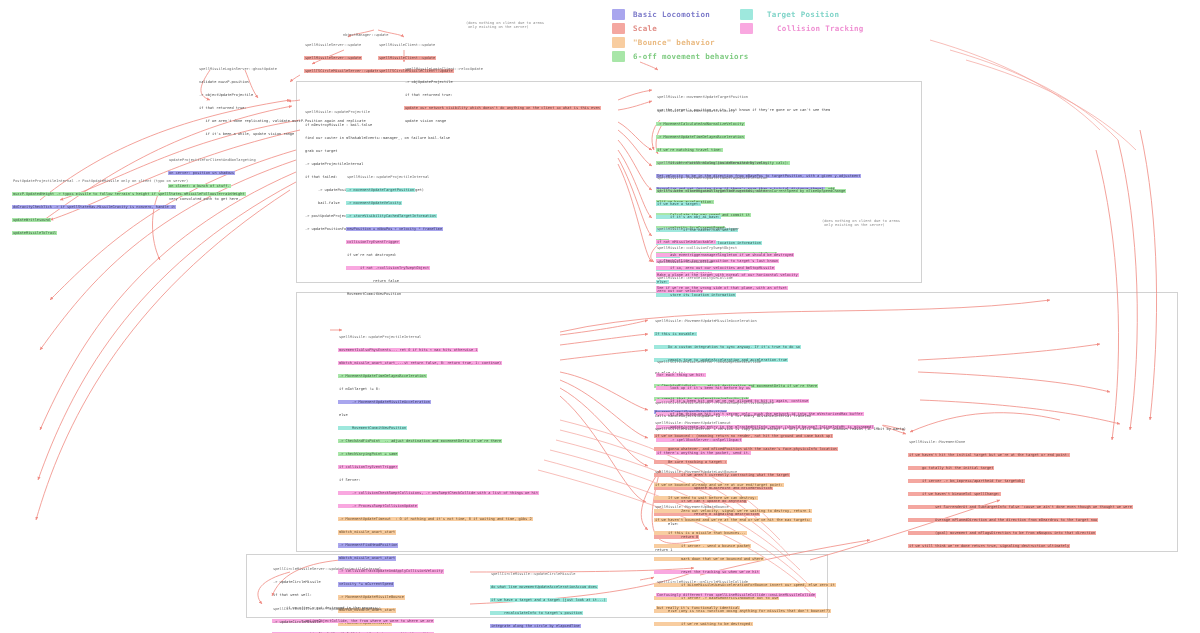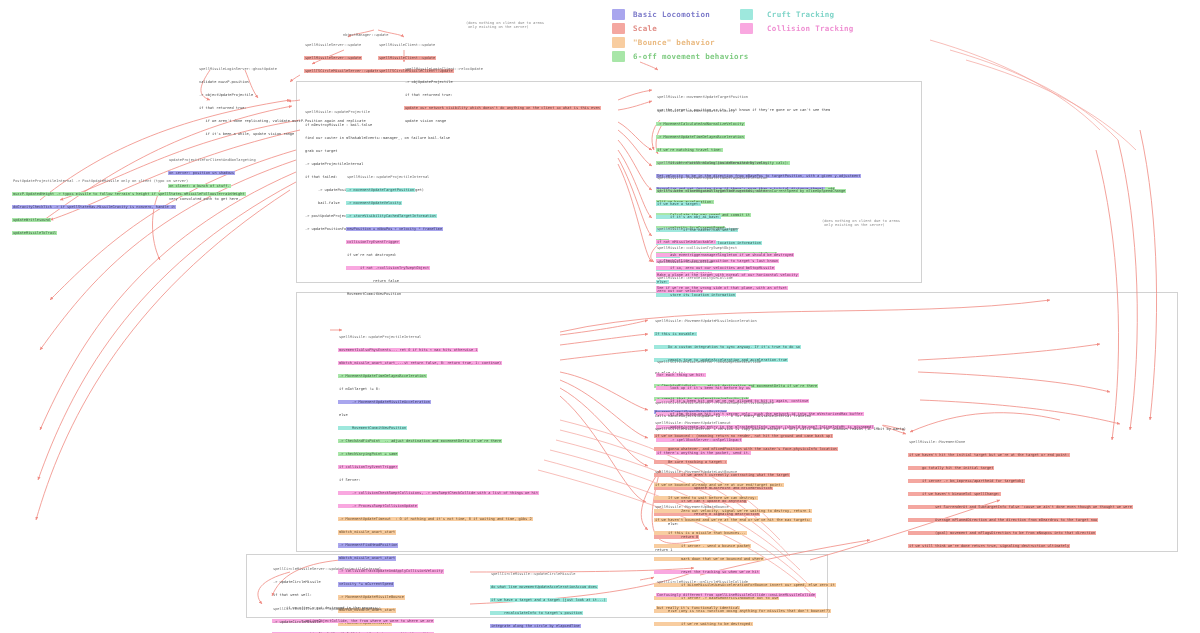--- a/index.html
+++ b/index.html
@@ -55,25 +55,25 @@
         <span class="lg-tx" style="color:#eab97f">"Bounce" behavior</span>
       </div>
       <div class="lg-row">
         <span class="lg-sw" style="background:#a8e6a8"></span>
         <span class="lg-tx" style="color:#7ecb80">6-off movement behaviors</span>
       </div>
     </div>
     <div class="lg-col b">
       <div class="lg-row">
         <span class="lg-sw" style="background:#9ee8dd"></span>
-        <span class="lg-tx" style="color:#7fd4c8;margin-left:14px">Cruft Tracking</span>
+        <span class="lg-tx" style="color:#7fd4c8;margin-left:14px">Target Position</span>
       </div>
       <div class="lg-row">
         <span class="lg-sw" style="background:#f9a8e0"></span>
-        <span class="lg-tx" style="color:#ef8fd2;margin-left:14px">Collision Tracking</span>
+        <span class="lg-tx" style="color:#ef8fd2;margin-left:24px">Collision Tracking</span>
       </div>
     </div>
   </div>
 
   <div class="panel" style="left:296px;top:81px;width:624px;height:200px;"></div>
   <div class="panel" style="left:296px;top:292px;width:880px;height:258px;"></div>
   <div class="panel" style="left:246px;top:554px;width:580px;height:62px;"></div>
 
   <svg id="arrows" viewBox="0 0 1200 633">
     <defs>

